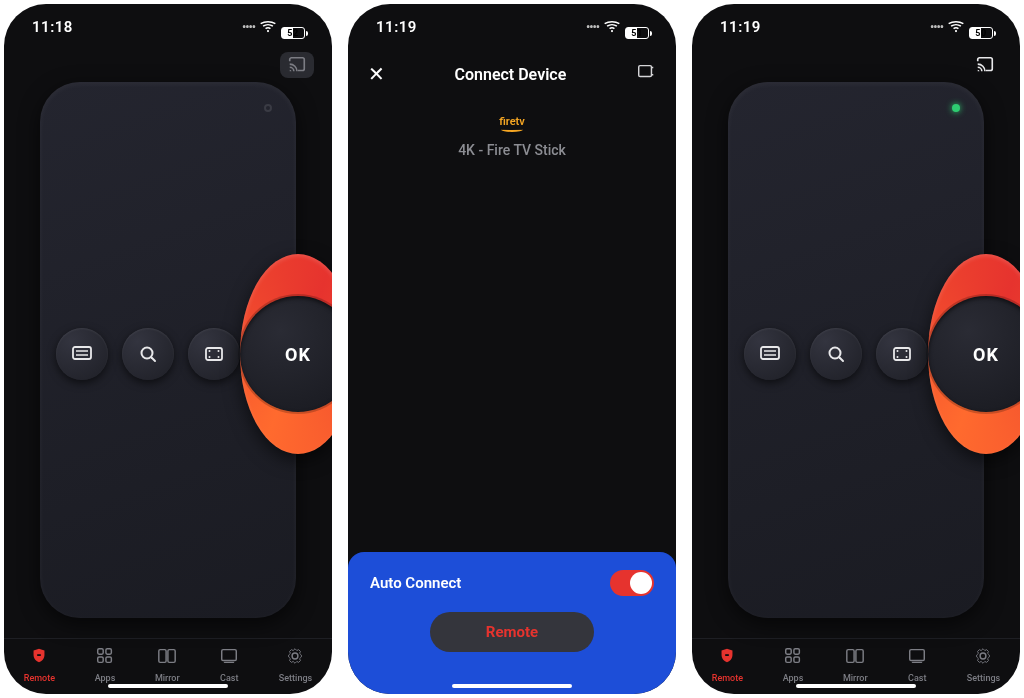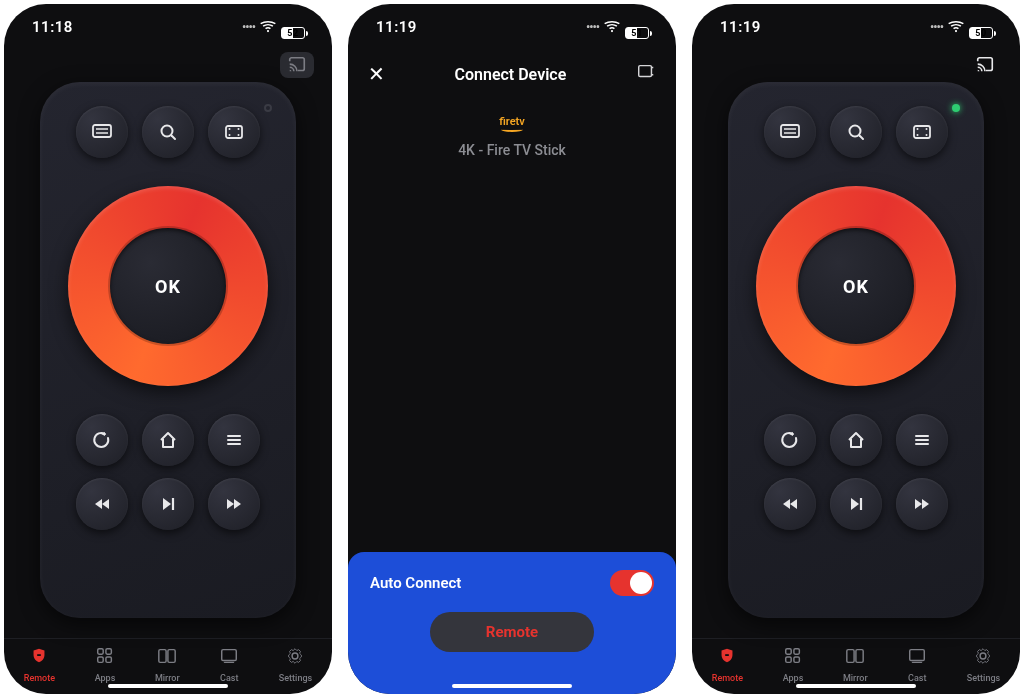--- a/index.html
+++ b/index.html
@@ -72,21 +72,21 @@
   
   .remote-wrap{
     flex:1;display:flex;justify-content:center;align-items:flex-start;padding-top:4px;
   }
   .remote{
     width:256px;height:536px;border-radius:40px;
     background:linear-gradient(160deg,#24252f 0%,#1a1b22 100%);
     box-shadow:inset 0 2px 6px rgba(255,255,255,.05), 0 6px 20px rgba(0,0,0,.6);
     position:relative;
     padding:24px 16px 16px;
-    display:flex;flex-direction:column;align-items:center;
+    display:flex;flex-direction:row;align-items:center;
   }
   .status-led{
     width:8px;height:8px;border-radius:50%;
     position:absolute;top:22px;right:24px;
   }
   .led-off{border:2px solid #3a3b44;}
   .led-on{background:#2ecc71;box-shadow:0 0 6px #2ecc71;}
   .row{display:flex;gap:14px;justify-content:center;}
   .rbtn{
     width:52px;height:52px;border-radius:50%;

